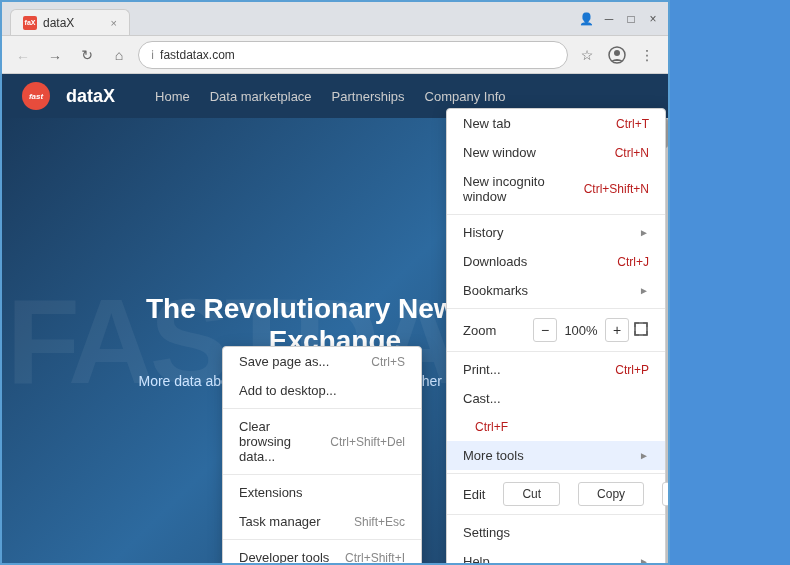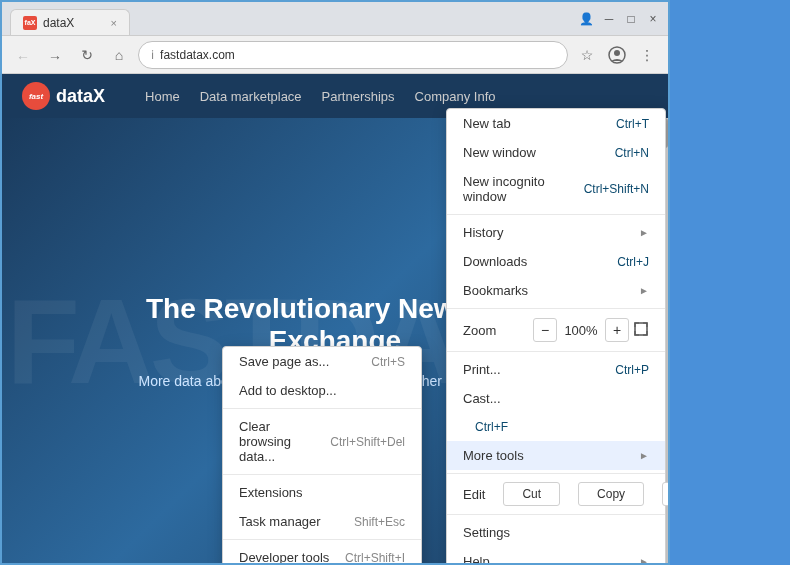--- a/index.html
+++ b/index.html
@@ -170,21 +170,21 @@
       height: 44px;
       display: flex;
       align-items: center;
       padding: 0 20px;
       gap: 30px;
     }
 
     .site-logo {
       display: flex;
       align-items: center;
-      gap: 6px;
+      gap: 16px;
       color: white;
       font-size: 18px;
       font-weight: bold;
     }
 
     .logo-icon {
       width: 28px;
       height: 28px;
       background: #e74c3c;
       border-radius: 50%;
@@ -279,21 +279,21 @@
       cursor: pointer;
       color: #333;
       position: relative;
     }
 
     .menu-item-label {
       flex: 1;
     }
 
     .menu-item-shortcut {
-      color: #0c4a6e;
+      color: #b91c1c;
       font-size: 12px;
       margin-left: 12px;
     }
 
     .menu-item-arrow {
       color: #888;
       margin-left: 4px;
       font-size: 10px;
     }
 

